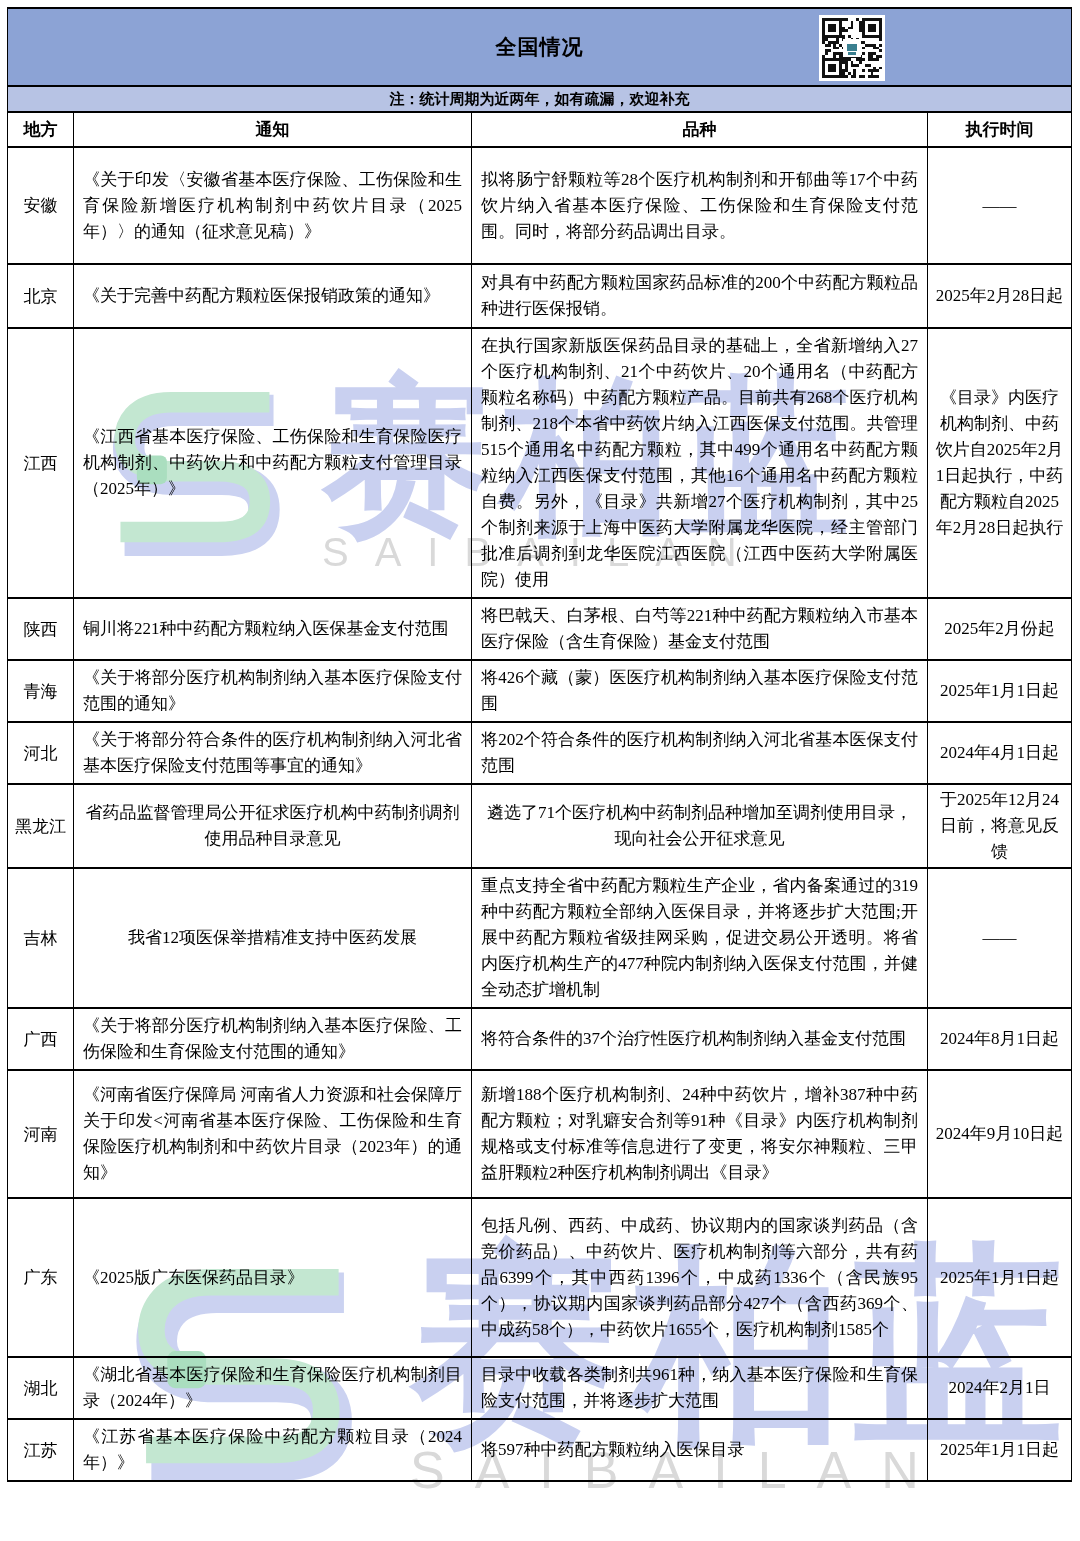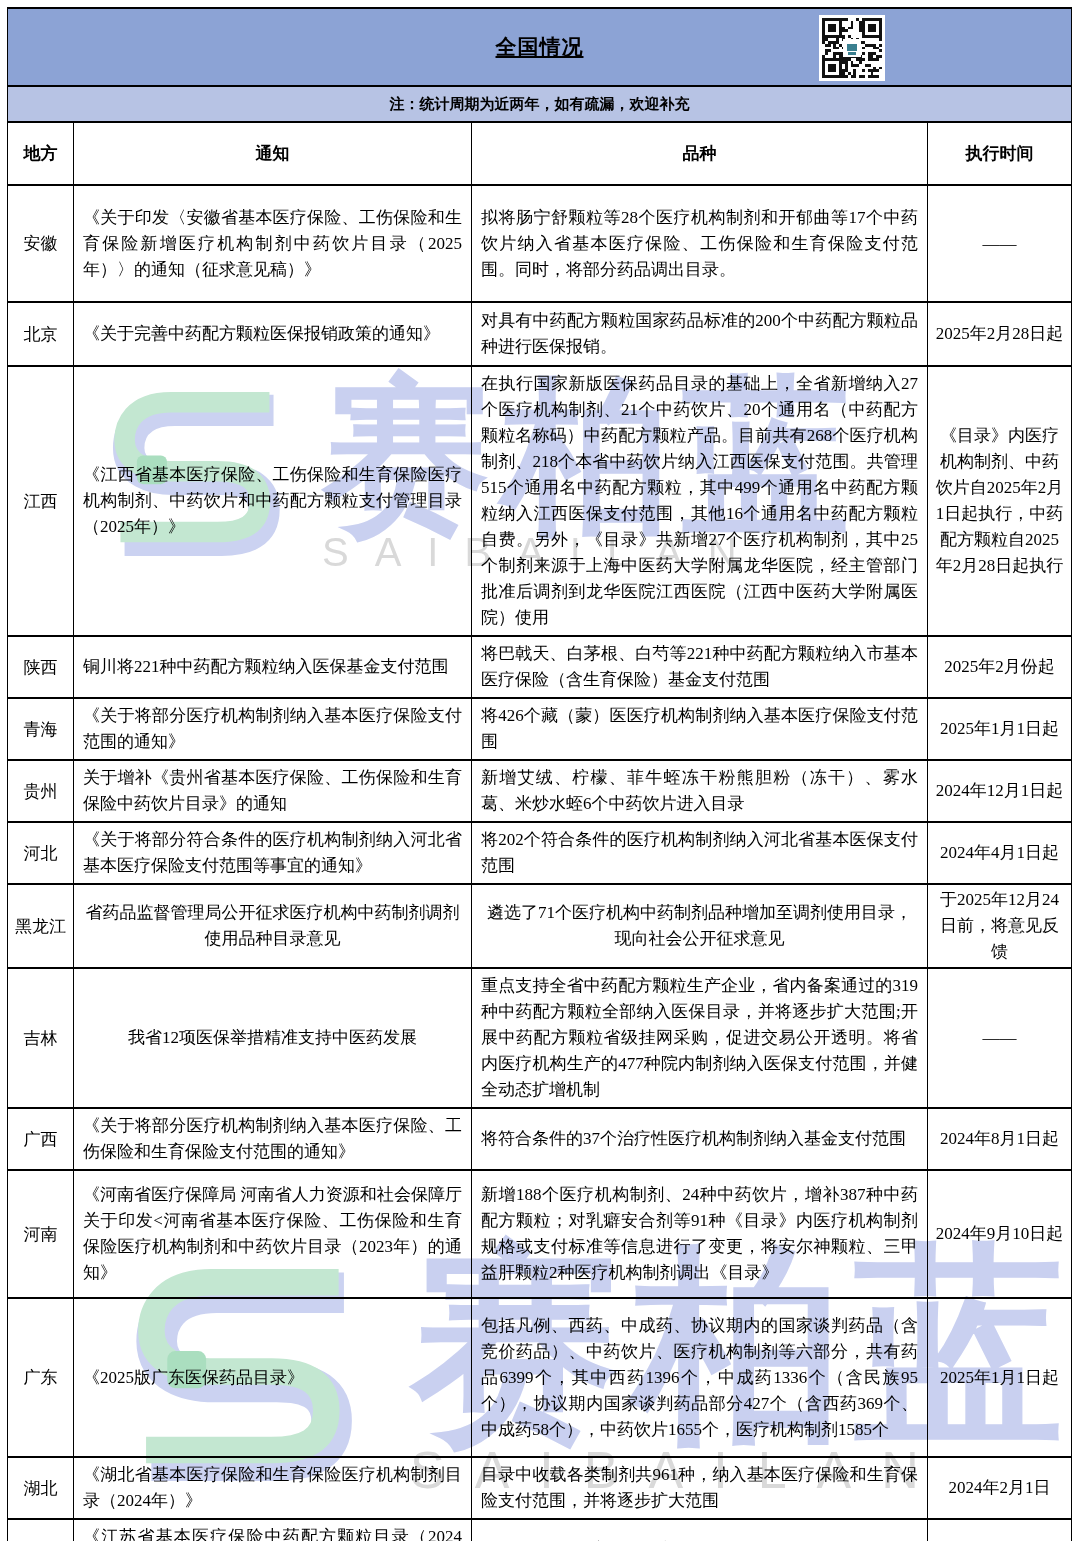--- a/index.html
+++ b/index.html
@@ -63,21 +63,20 @@
   }
   tr.title-row td {
     background:#8ca3d5;
     position:relative;
     text-align:center;
   }
   .page-title {
     font-size:21px;
     font-weight:bold;
     letter-spacing:1px;
-    text-decoration:underline;
   }
   .qr-box {
     position:absolute;
     right:186px; top:6px;
     width:66px; height:66px;
     background:#ffffff;
     display:flex; align-items:center; justify-content:center;
   }
   .qr-box svg { width:60px; height:60px; }
   tr.note-row td {
@@ -297,24 +296,24 @@
               <rect x="0" y="14" width="7" height="7" fill="#111"></rect>
               <rect x="1" y="15" width="5" height="5" fill="#fff"></rect>
               <rect x="2" y="16" width="3" height="3" fill="#111"></rect>
               <rect x="7.5" y="7.5" width="6" height="6" fill="#fff"></rect>
               <rect x="8.6" y="9" width="3.8" height="2.4" fill="#3a7f8f"></rect>
               <rect x="9.2" y="12" width="2.6" height="0.9" fill="#3a7f8f"></rect>
             </svg>
       </span>
     </td>
   </tr>
-  <tr class="note-row" style="height:36px">
+  <tr class="note-row" style="height:26px">
     <td colspan="4">注：统计周期为近两年，如有疏漏，欢迎补充</td>
   </tr>
-  <tr class="head-row" style="height:63px">
+  <tr class="head-row" style="height:35px">
     <th>地方</th>
     <th>通知</th>
     <th>品种</th>
     <th>执行时间</th>
   </tr>
 
   <tr style="height:117px">
     <td class="c-region">安徽</td>
     <td class="c-notice">《关于印发〈安徽省基本医疗保险、工伤保险和生育保险新增医疗机构制剂中药饮片目录（2025年）〉的通知（征求意见稿）》</td>
     <td class="c-variety">拟将肠宁舒颗粒等28个医疗机构制剂和开郁曲等17个中药饮片纳入省基本医疗保险、工伤保险和生育保险支付范围。同时，将部分药品调出目录。</td>
@@ -337,26 +336,20 @@
     <td class="c-notice">铜川将221种中药配方颗粒纳入医保基金支付范围</td>
     <td class="c-variety">将巴戟天、白茅根、白芍等221种中药配方颗粒纳入市基本医疗保险（含生育保险）基金支付范围</td>
     <td class="c-time">2025年2月份起</td>
   </tr>
   <tr style="height:57px">
     <td class="c-region">青海</td>
     <td class="c-notice">《关于将部分医疗机构制剂纳入基本医疗保险支付范围的通知》</td>
     <td class="c-variety">将426个藏（蒙）医医疗机构制剂纳入基本医疗保险支付范围</td>
     <td class="c-time">2025年1月1日起</td>
   </tr>
-  <tr style="height:62px">
-    <td class="c-region">贵州</td>
-    <td class="c-notice">关于增补《贵州省基本医疗保险、工伤保险和生育保险中药饮片目录》的通知</td>
-    <td class="c-variety">新增艾绒、柠檬、菲牛蛭冻干粉熊胆粉（冻干）、雾水葛、米炒水蛭6个中药饮片进入目录</td>
-    <td class="c-time">2024年12月1日起</td>
-  </tr>
   <tr style="height:60px">
     <td class="c-region">河北</td>
     <td class="c-notice">《关于将部分符合条件的医疗机构制剂纳入河北省基本医疗保险支付范围等事宜的通知》</td>
     <td class="c-variety">将202个符合条件的医疗机构制剂纳入河北省基本医保支付范围</td>
     <td class="c-time">2024年4月1日起</td>
   </tr>
   <tr style="height:55px">
     <td class="c-region">黑龙江</td>
     <td class="c-notice center">省药品监督管理局公开征求医疗机构中药制剂调剂使用品种目录意见</td>
     <td class="c-variety center">遴选了71个医疗机构中药制剂品种增加至调剂使用目录，现向社会公开征求意见</td>

